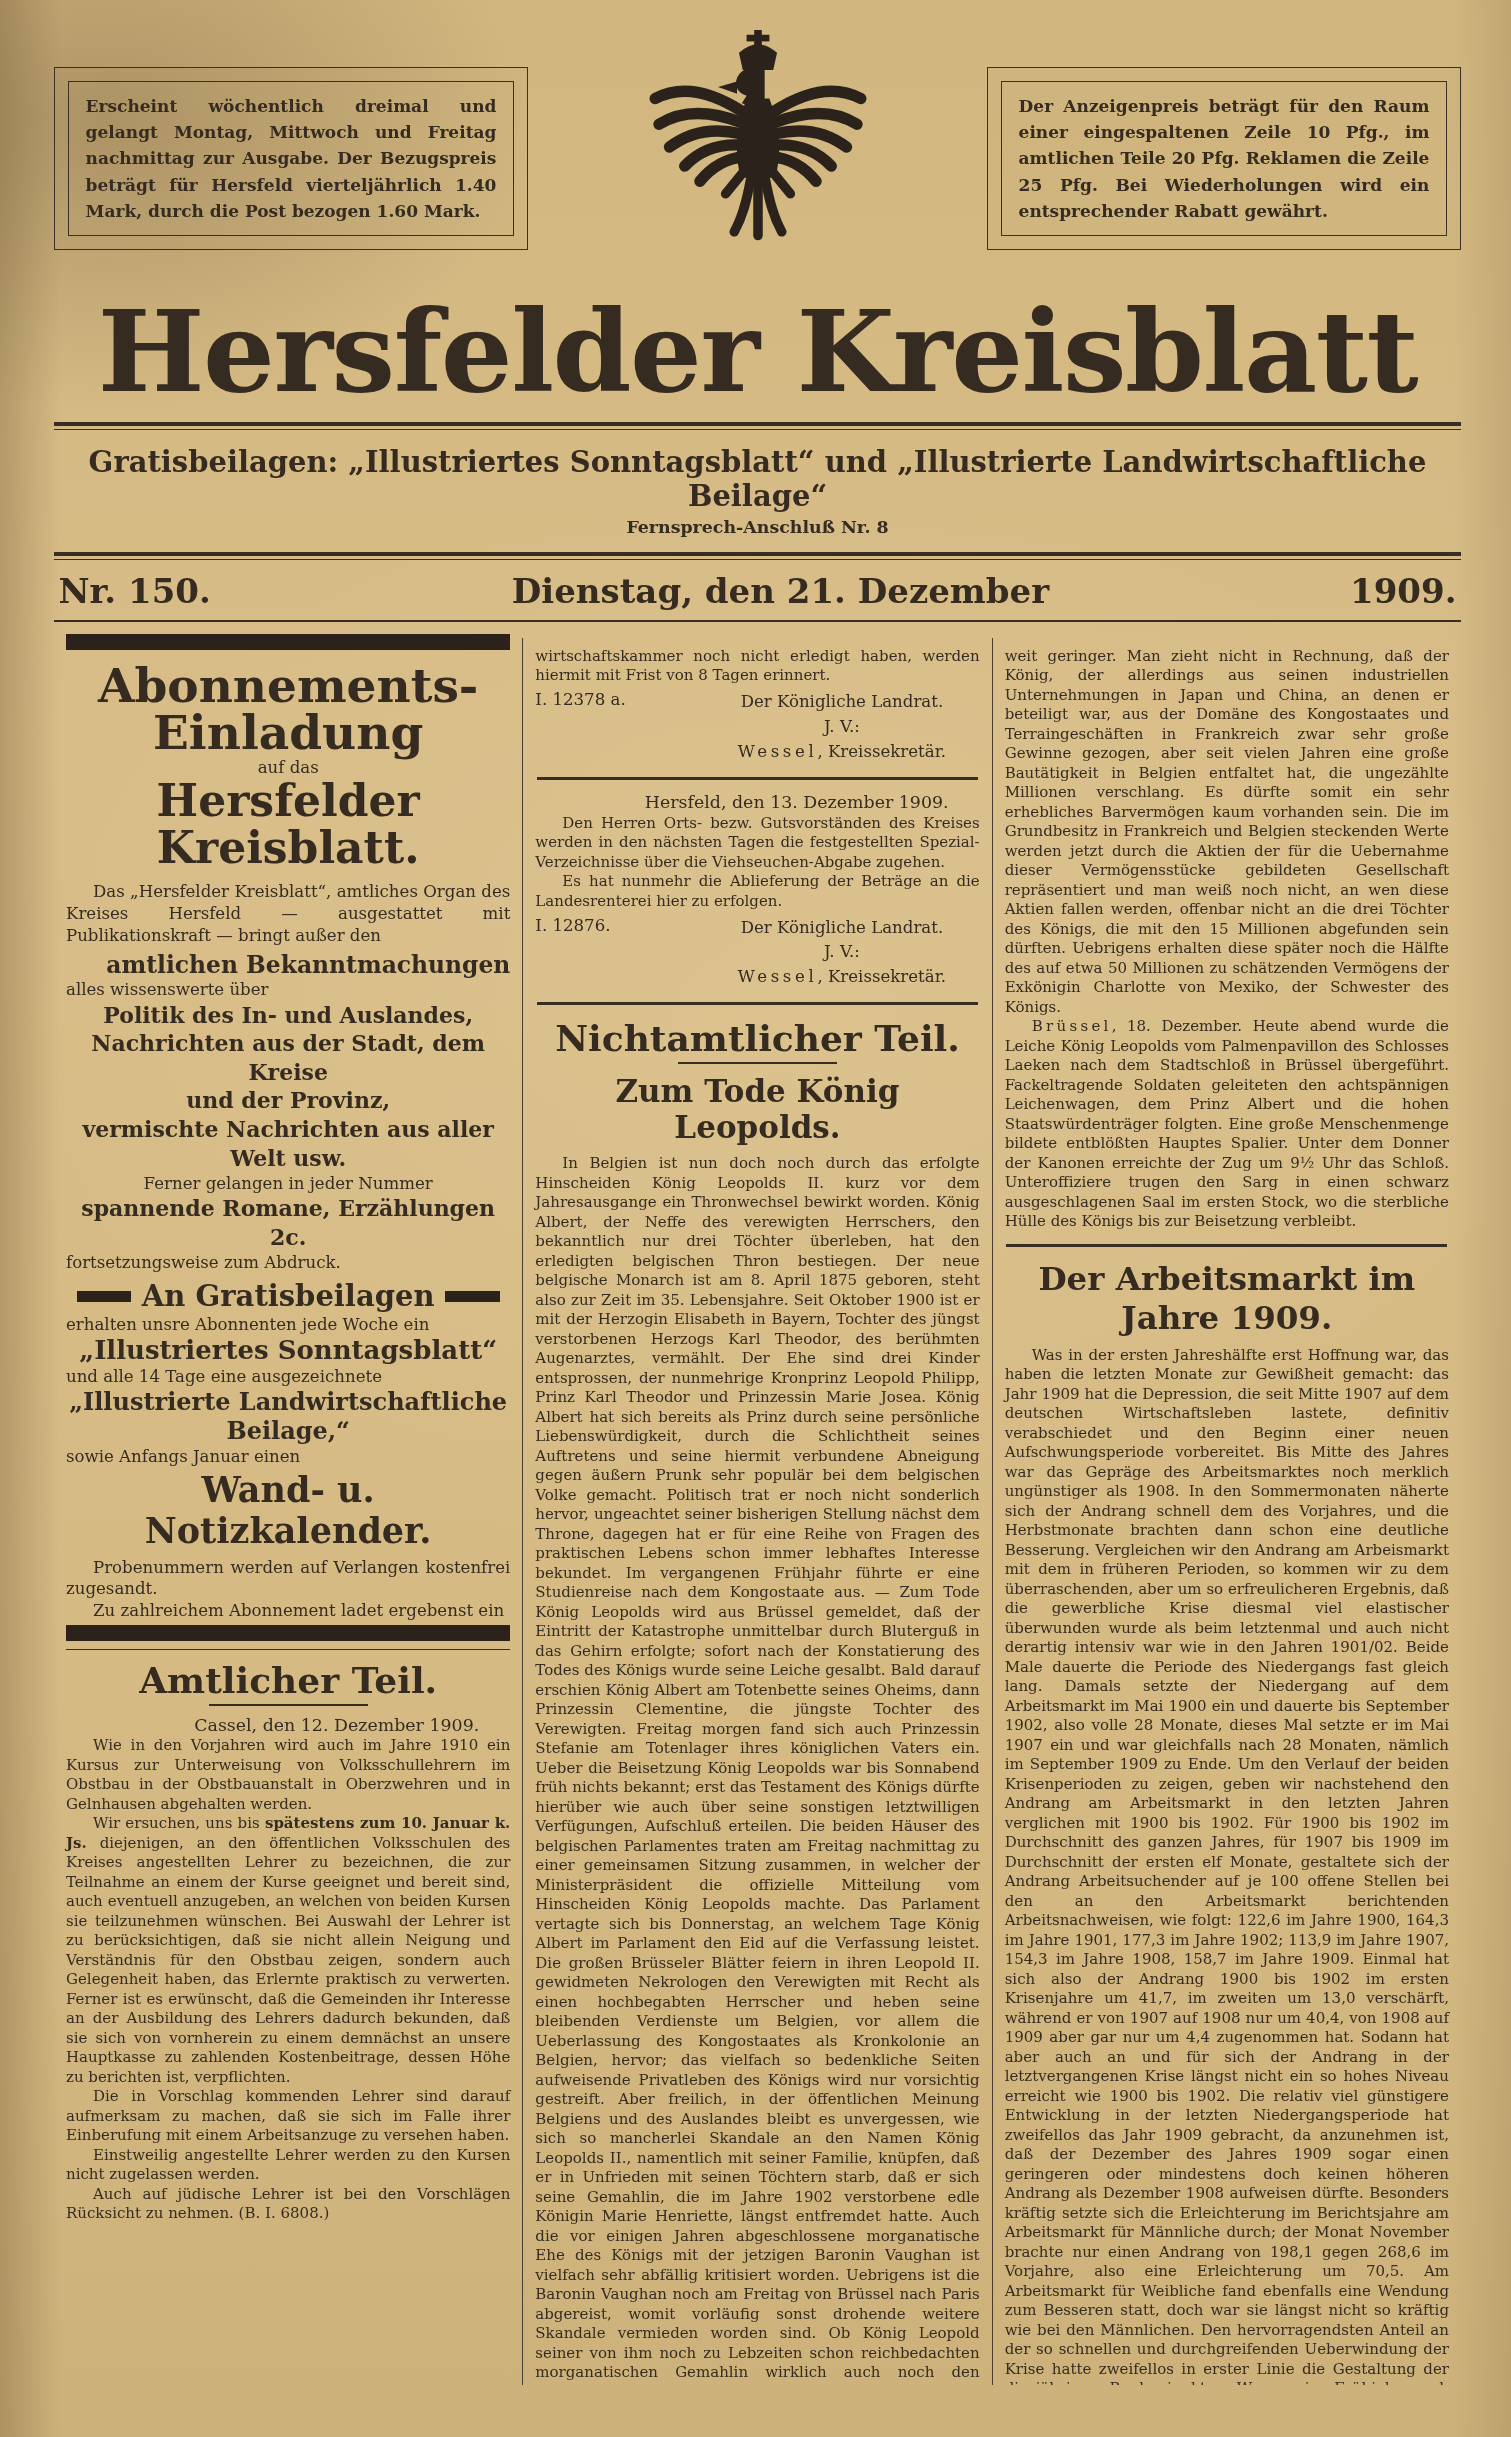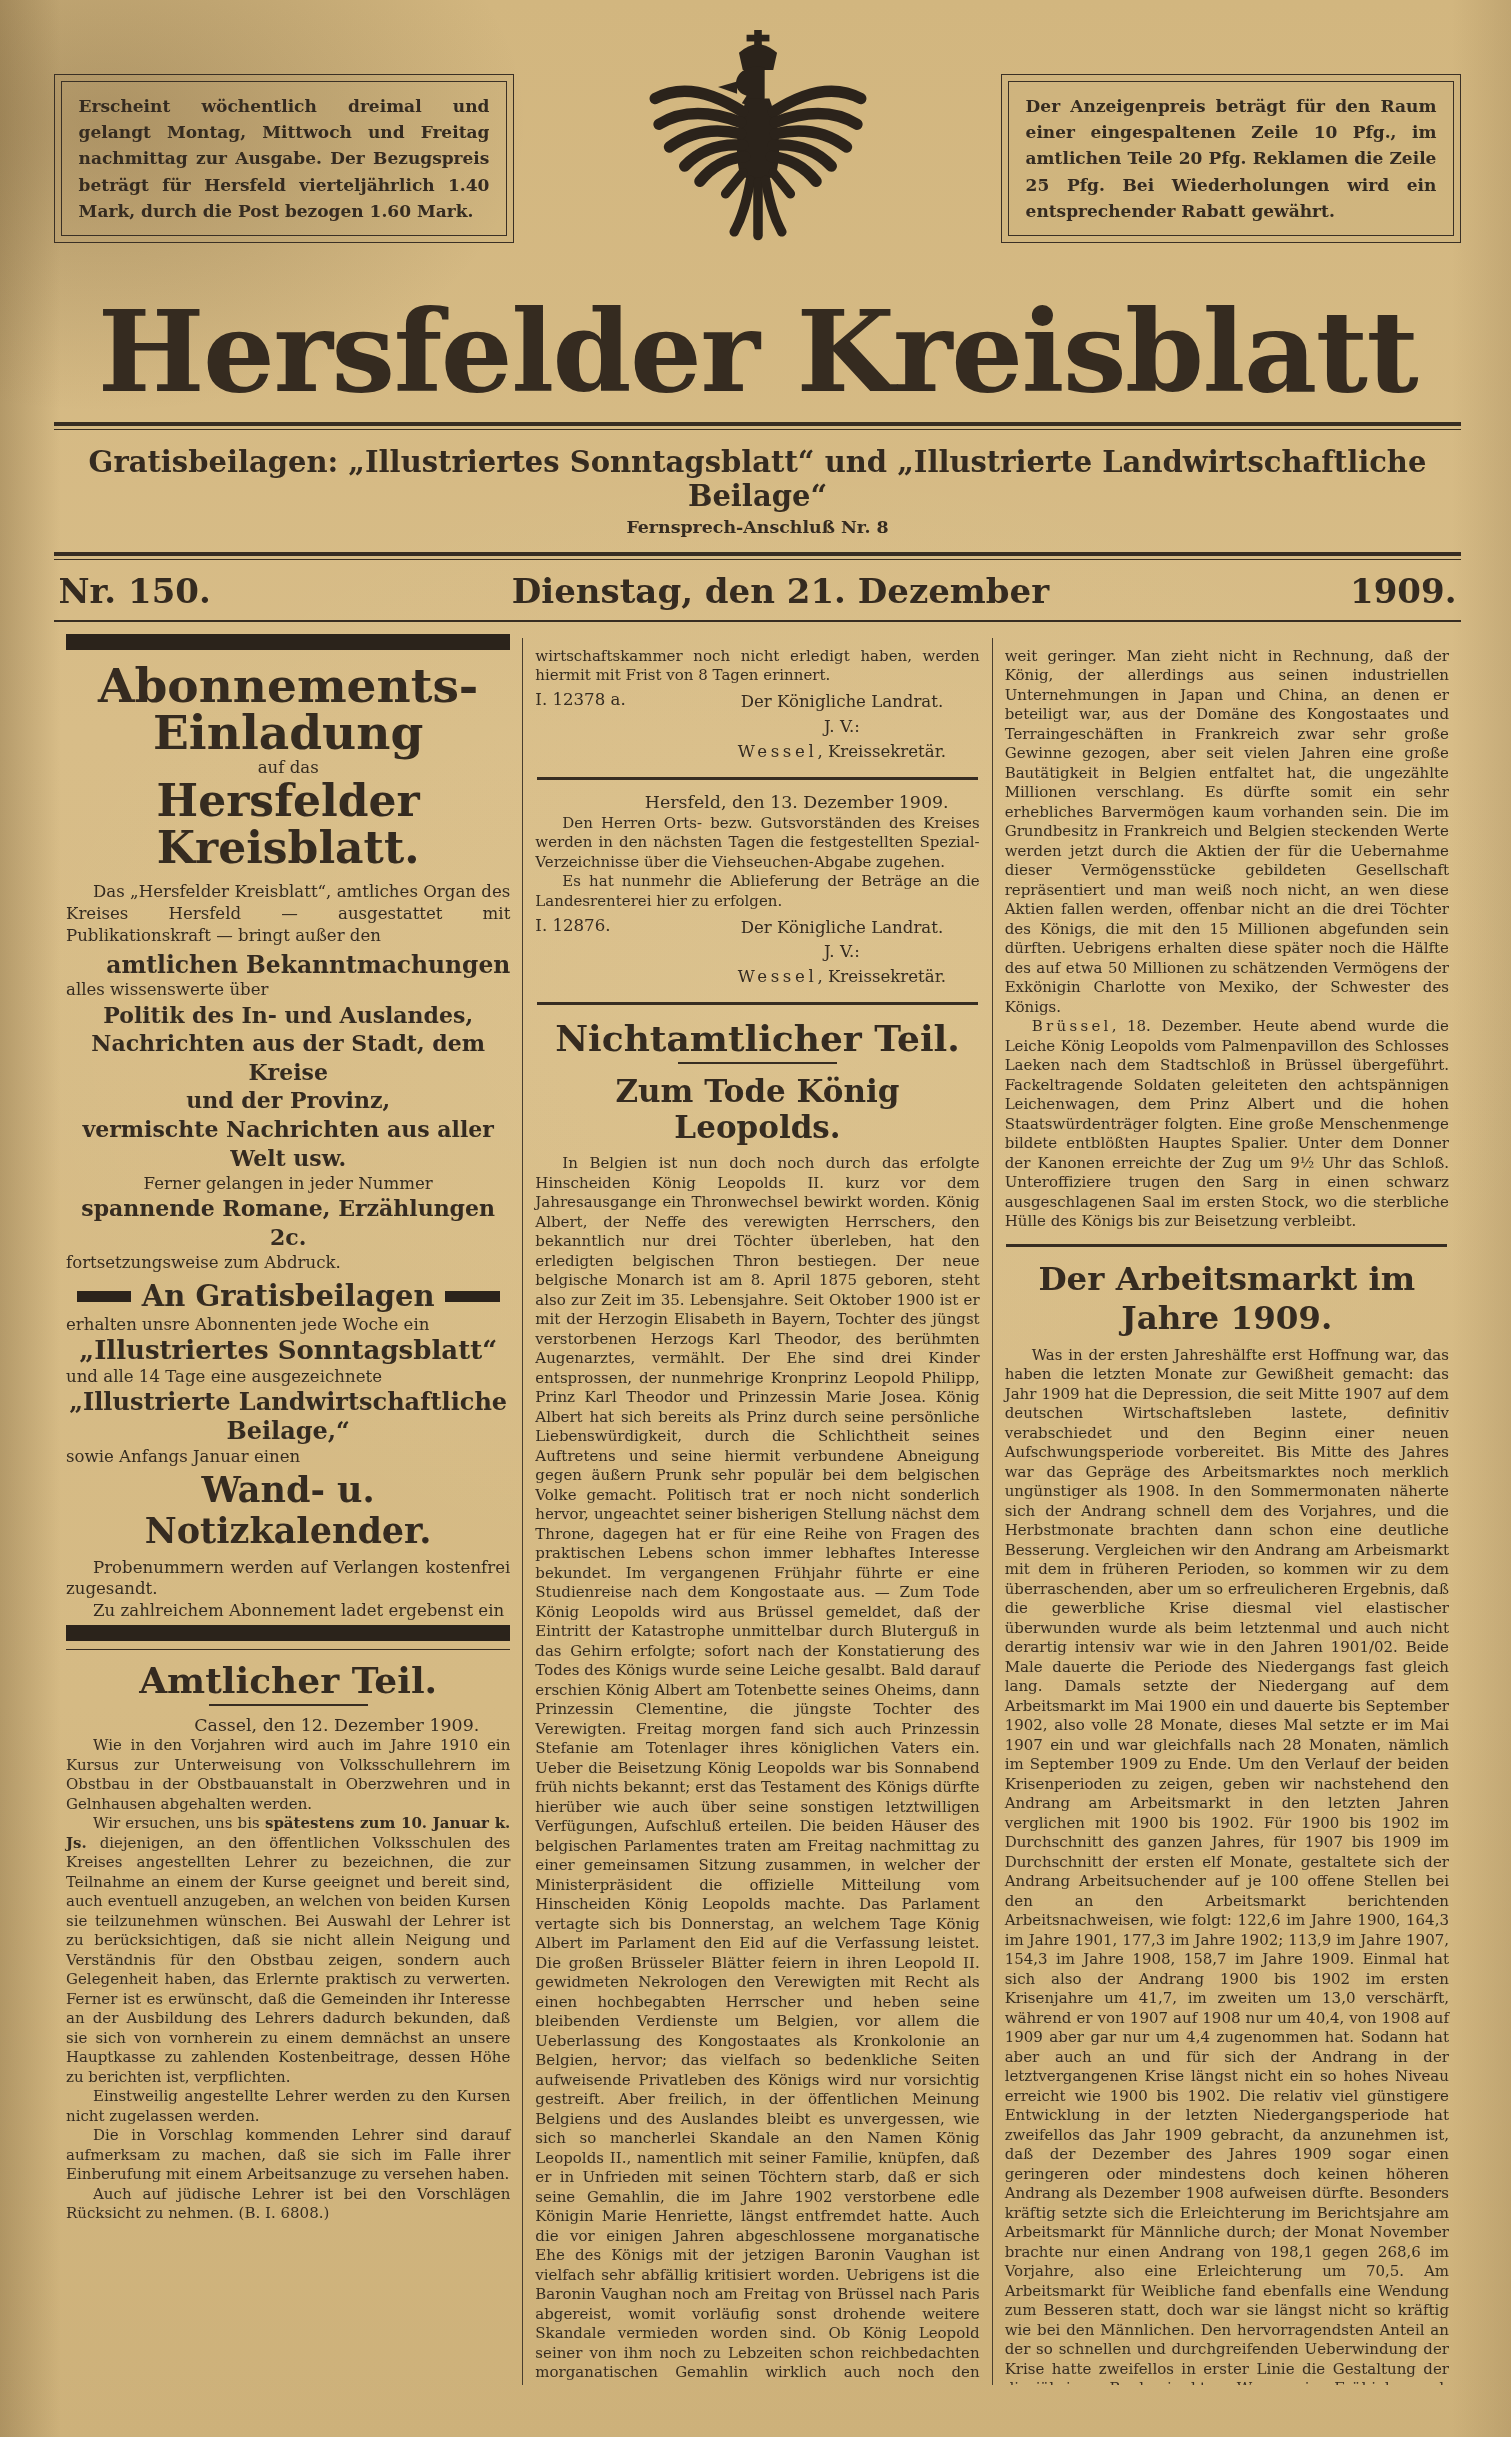--- a/index.html
+++ b/index.html
@@ -8,21 +8,21 @@
     box-sizing:border-box;width:1512px;height:2438px;overflow:hidden;
     padding:26px 51px 0 54px;color:#352b20;
     background:
       radial-gradient(680px 469px at 7% 5%, rgba(82,62,34,0.28), rgba(82,62,34,0) 62%),
       radial-gradient(1134px 832px at 52% 42%, rgba(255,242,205,0.10), rgba(0,0,0,0) 70%),
       linear-gradient(90deg, rgba(100,76,40,0.30) 0%, rgba(100,76,40,0) 4%, rgba(100,76,40,0) 96%, rgba(100,76,40,0.16) 100%),
       linear-gradient(180deg,#d2b67f 0%,#d8bd88 30%,#d5ba84 70%,#cdb17a 100%);
   }
   
   .mast-row{display:flex;justify-content:space-between;align-items:center;height:265px;}
-  .info-box{width:446px;border:1.5px solid #3a3025;padding:6px;background:rgba(0,0,0,0.015);}
+  .info-box{width:446px;border:1.5px solid #3a3025;padding:13px;background:rgba(0,0,0,0.015);}
   .info-inner{border:1.5px solid #3a3025;padding:10.6px 16.6px;}
   .info-text{margin:0;font-size:17px;font-weight:bold;line-height:1.55;text-align:justify;}
   .eagle-wrap{width:249px;height:265px;display:flex;align-items:center;justify-content:center;}
   .title{margin:1.5px 0 10.6px;text-align:center;font-size:113px;font-weight:bold;letter-spacing:-1.5px;line-height:1.05;}
   .rule-double{border-top:4.5px solid #372d22;border-bottom:1.5px solid #372d22;height:3px;}
   .subtitle{margin:15px 0 1.5px;text-align:center;font-size:29px;font-weight:bold;}
   .phone{margin:4.5px 0 15px;text-align:center;font-size:17.4px;font-weight:bold;}
   .dateline{display:flex;justify-content:space-between;align-items:baseline;font-weight:bold;font-size:34px;padding:10.6px 4.5px 9px;}
   
   .columns{display:flex;border-top:2.3px solid #372d22;height:1763px;overflow:hidden;}
@@ -157,22 +157,22 @@
         <div class="ad-bar"></div>
       </div>
 
       <div class="thin-rule"></div>
       <h3 class="section-head">Amtlicher Teil.</h3>
       <div class="head-rule"></div>
 
       <p class="date-line">Cassel, den 12. Dezember 1909.</p>
       <p class="p">Wie in den Vorjahren wird auch im Jahre 1910 ein Kursus zur Unterweisung von Volksschullehrern im Obstbau in der Obstbauanstalt in Oberzwehren und in Gelnhausen abgehalten werden.</p>
       <p class="p"><span>Wir ersuchen, uns bis </span><b>spätestens zum 10. Januar k. Js.</b><span> diejenigen, an den öffentlichen Volksschulen des Kreises angestellten Lehrer zu bezeichnen, die zur Teilnahme an einem der Kurse geeignet und bereit sind, auch eventuell anzugeben, an welchen von beiden Kursen sie teilzunehmen wünschen. Bei Auswahl der Lehrer ist zu berücksichtigen, daß sie nicht allein Neigung und Verständnis für den Obstbau zeigen, sondern auch Gelegenheit haben, das Erlernte praktisch zu verwerten. Ferner ist es erwünscht, daß die Gemeinden ihr Interesse an der Ausbildung des Lehrers dadurch bekunden, daß sie sich von vornherein zu einem demnächst an unsere Hauptkasse zu zahlenden Kostenbeitrage, dessen Höhe zu berichten ist, verpflichten.</span></p>
+      <p class="p">Die in Vorschlag kommenden Lehrer sind darauf aufmerksam zu machen, daß sie sich im Falle ihrer Einberufung mit einem Arbeitsanzuge zu versehen haben.</p>
       <p class="p">Einstweilig angestellte Lehrer werden zu den Kursen nicht zugelassen werden.</p>
-      <p class="p">Die in Vorschlag kommenden Lehrer sind darauf aufmerksam zu machen, daß sie sich im Falle ihrer Einberufung mit einem Arbeitsanzuge zu versehen haben.</p>
       <p class="p">Auch auf jüdische Lehrer ist bei den Vorschlägen Rücksicht zu nehmen.  (B. I. 6808.)</p>
 
     </section>
 
     <section class="col">
       <p class="p ni">wirtschaftskammer noch nicht erledigt haben, werden hiermit mit Frist von 8 Tagen erinnert.</p>
       <div class="sigrow">
         <span class="ref">I. 12378 a.</span>
         <div class="sigblock">
           <div>Der Königliche Landrat.</div>

